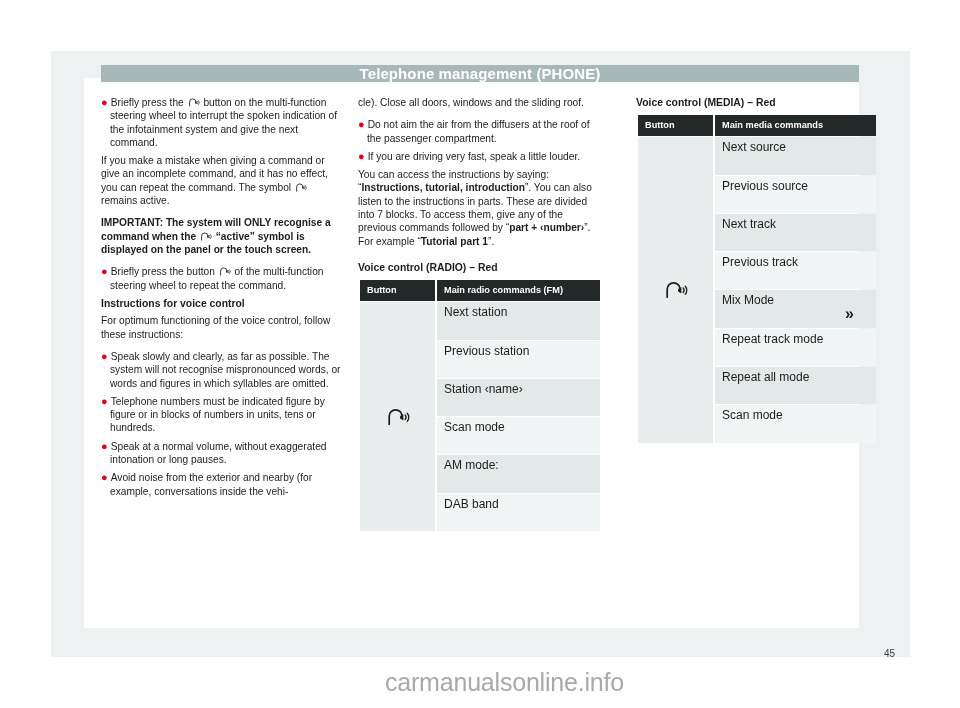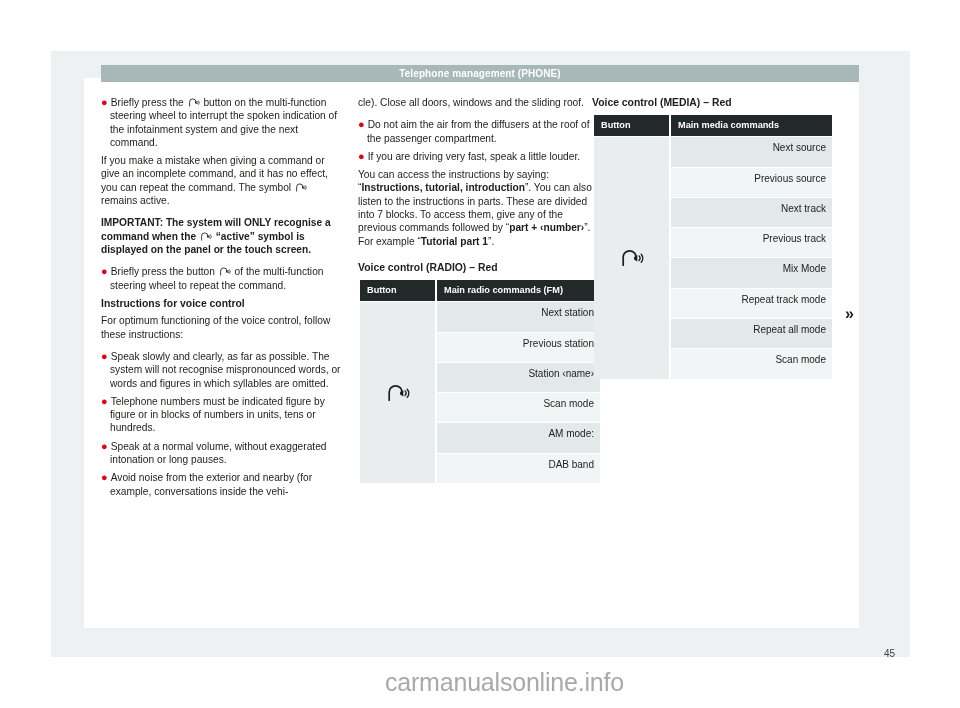--- a/index.html
+++ b/index.html
@@ -35,38 +35,38 @@
 
   
   #header-bar {
     position: absolute;
     left: 101px;
     top: 65px;
     width: 758px;
     height: 17px;
     background: #a8b7b7;
     color: #ffffff;
-    font-size: 10px;
+    font-size: 15px;
     font-weight: bold;
     line-height: 17px;
     text-align: center;
     letter-spacing: 0.1px;
   }
 
   
   .col {
     position: absolute;
     top: 96px;
     font-size: 10.2px;
     line-height: 13.3px;
     color: #1d1d1b;
   }
   #col-left  { left: 101px; width: 242px; }
   #col-mid   { left: 358px; width: 244px; }
-  #col-right { left: 592px; width: 242px; }
+  #col-right { left: 636px; width: 242px; }
 
   p.para {
     margin: 0 0 9px 0;
     text-align: left;
     hyphens: none;
   }
   p.bullet {
     margin: 0 0 5px 0;
     padding-left: 9px;
     text-indent: -9px;
@@ -123,25 +123,24 @@
     color: #ffffff;
     font-size: 9.2px;
     font-weight: bold;
     text-align: left;
     padding: 4px 6px 4px 7px;
     height: 10px;
     vertical-align: middle;
   }
   table.cmd th.btncol { width: 62px; }
   table.cmd td.cmdcell {
-    padding: 4px 6px 12px 7px;
+    padding: 4px 6px 20px 7px;
     height: 12px;
     vertical-align: middle;
-    font-size: 10px;
-    text-align: right;
+    font-size: 12px;
   }
   table.cmd td.row-a { background: #e3e8e9; }
   table.cmd td.row-b { background: #f2f5f5; }
   table.cmd td.btncell {
     background: #e9eded;
     text-align: center;
     vertical-align: middle;
   }
   .btn-icon-wrap {
     display: flex;

